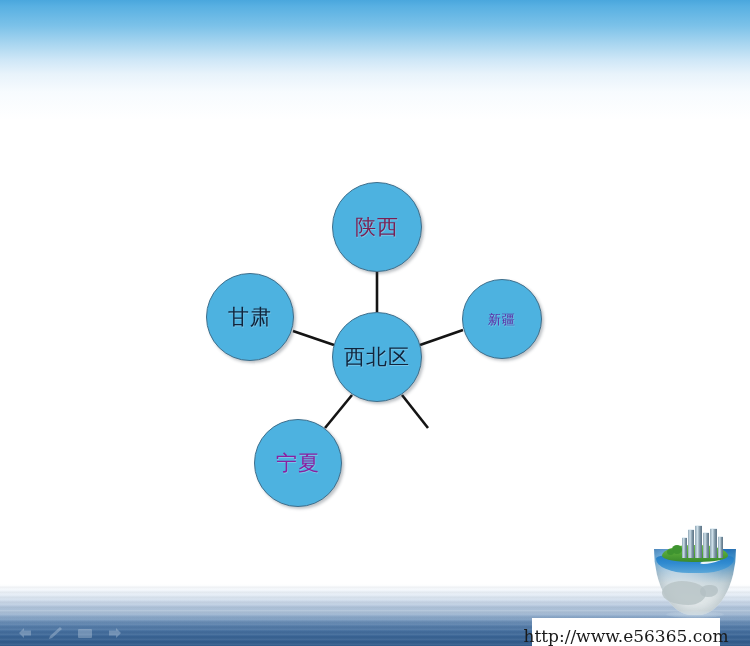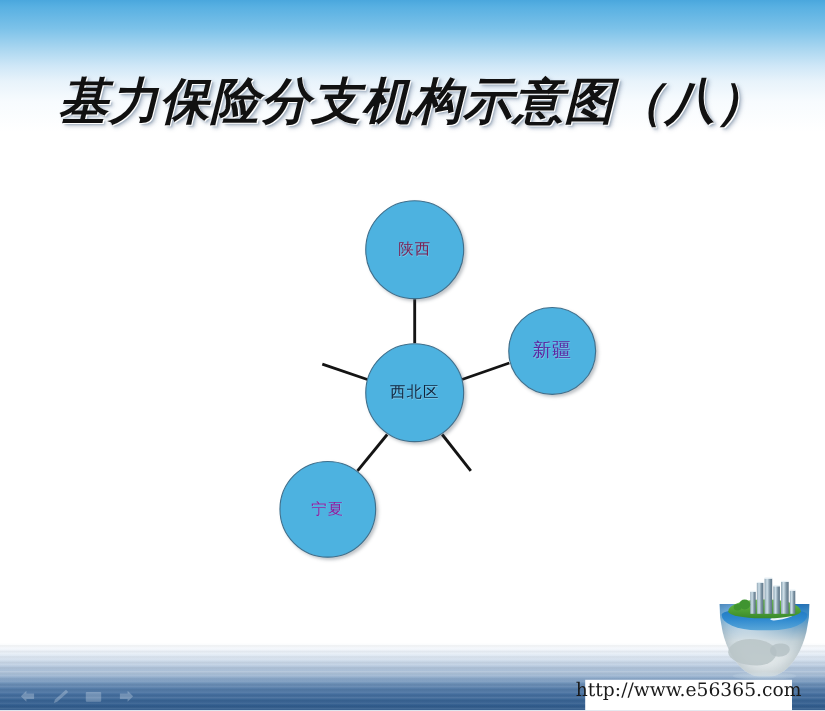--- a/index.html
+++ b/index.html
@@ -109,21 +109,21 @@
     background: #4db2e0;
     border: 1px solid #3f6f8c;
     box-shadow: 2px 2px 3px rgba(60,70,85,0.32);
     display: flex;
     align-items: center;
     justify-content: center;
     box-sizing: border-box;
   }
   .node-label {
     font-family: "DejaVu Serif", "Liberation Serif", serif;
-    font-size: 14px;
+    font-size: 21px;
     line-height: 1;
     letter-spacing: 1px;
     white-space: nowrap;
     text-shadow: 0.5px 0.5px 0 rgba(255,255,255,0.25);
   }
 
   
   .globe {
     position: absolute;
     left: 648px;
@@ -221,21 +221,21 @@
 
   
   .url-box {
     position: absolute;
     left: 532px;
     top: 618px;
     width: 188px;
     height: 28px;
     background: #ffffff;
     display: flex;
-    align-items: flex-start;
+    align-items: flex-end;
     justify-content: center;
     box-sizing: border-box;
   }
   .url-text {
     font-family: "DejaVu Serif", "Liberation Serif", serif;
     font-size: 17px;
     color: #1a1a1a;
     letter-spacing: 0;
     white-space: nowrap;
   }
@@ -259,39 +259,41 @@
 </style>
 </head>
 <body>
 
 <div id="slide">
 
   <div class="sky"></div>
   <div class="water"></div>
   <div class="water-shine"></div>
 
-  <div class="title">基力保险分支机构示意图（八）</div>
 
   <div class="diagram">
 
     <svg class="edges" viewBox="0 0 750 646" width="750" height="646" xmlns="http://www.w3.org/2000/svg">
       <line x1="377" y1="312" x2="377" y2="272" stroke="#141414" stroke-width="2.6"></line>
       <line x1="334" y1="345" x2="293" y2="331" stroke="#141414" stroke-width="2.6"></line>
       <line x1="420" y1="345" x2="463" y2="330" stroke="#141414" stroke-width="2.6"></line>
       <line x1="352" y1="395" x2="325" y2="428" stroke="#141414" stroke-width="2.6"></line>
       <line x1="402" y1="395" x2="428" y2="428" stroke="#141414" stroke-width="2.6"></line>
     </svg>
 
     <div class="node" style="left:332px; top:182px; width:90px; height:90px;">
       <span class="node-label" style="color:#7a1f52;">陕西</span>
     </div>
 
+    <div class="node" style="left:206px; top:273px; width:88px; height:88px;">
+      <span class="node-label" style="color:#10243c;">甘肃</span>
+    </div>
 
     <div class="node" style="left:462px; top:279px; width:80px; height:80px;">
-      <span class="node-label" style="color:#5c27a0; font-size:17px;">新疆</span>
+      <span class="node-label" style="color:#5c27a0; font-size:13px;">新疆</span>
     </div>
 
     <div class="node" style="left:254px; top:419px; width:88px; height:88px;">
       <span class="node-label" style="color:#8b1fa0;">宁夏</span>
     </div>
 
     <div class="node" style="left:332px; top:312px; width:90px; height:90px;">
       <span class="node-label" style="color:#10243c;">西北区</span>
     </div>
 

